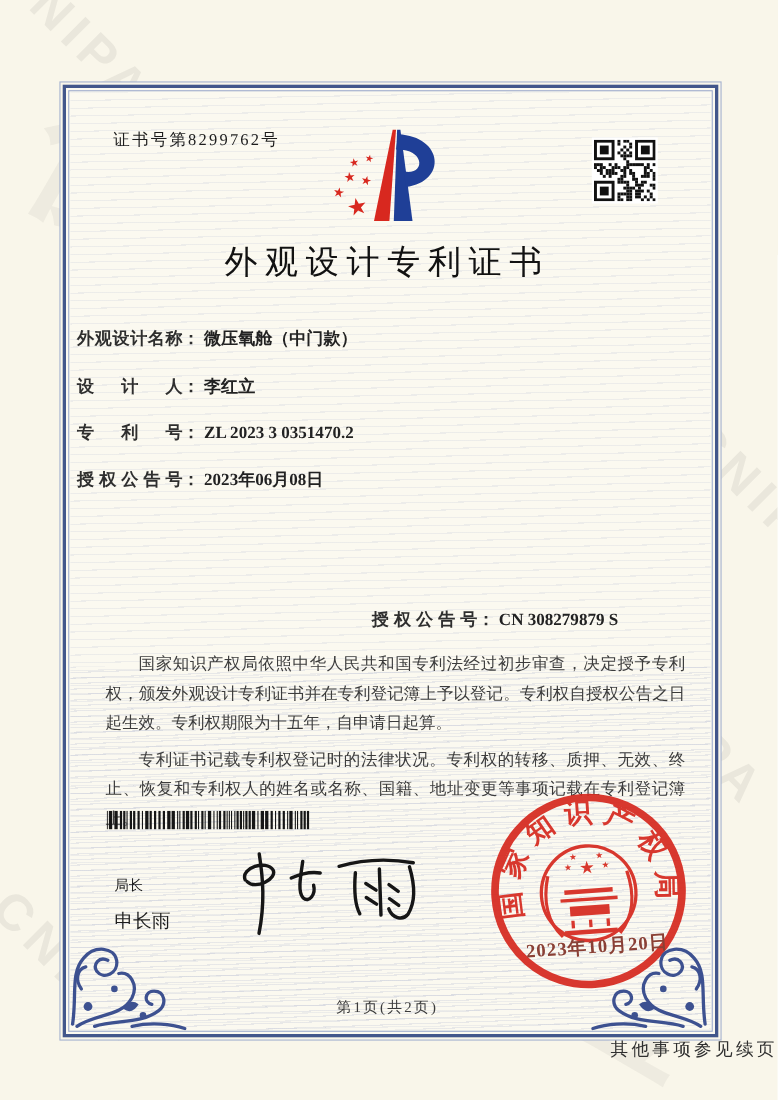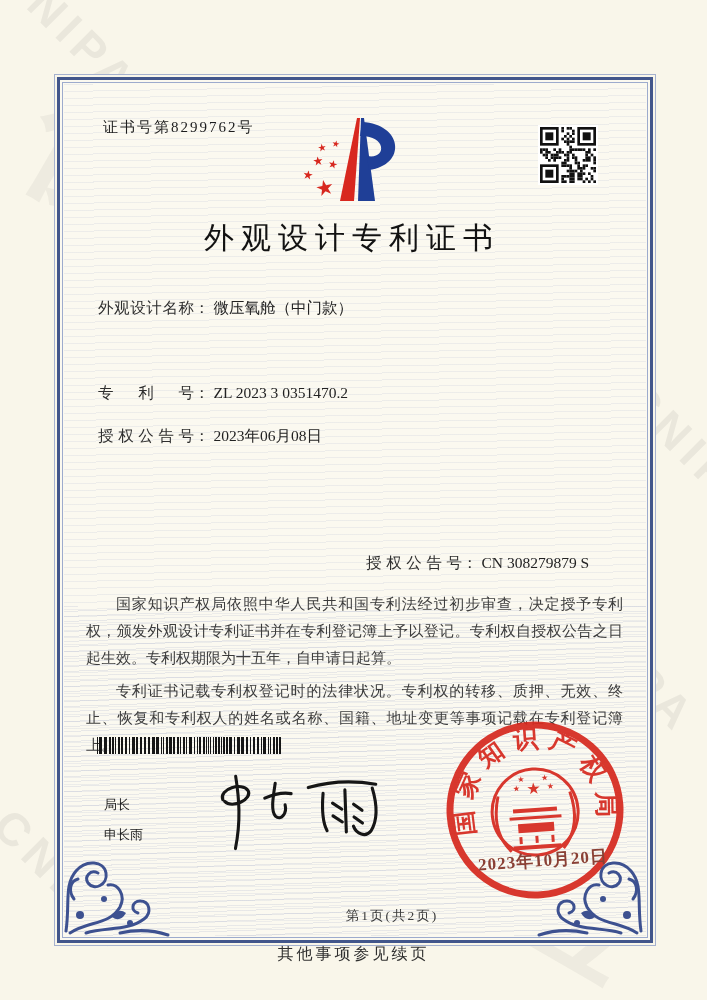--- a/index.html
+++ b/index.html
@@ -27,38 +27,38 @@
     background:repeating-linear-gradient(178deg, rgba(100,115,175,.13) 0 1px, transparent 1px 5px);
   }
   .content{position:absolute; inset:0; z-index:3;}
   
   .cert-no{position:absolute; left:103px; top:118px; font-size:15px; letter-spacing:2px; color:#1d1d1d;text-align:right;}
   .logo{position:absolute; left:295px; top:113px; width:140px; height:93px;}
   .qr{position:absolute; left:538px; top:125px; width:56px; height:56px; background:#fff; padding:2px;}
   .title{position:absolute; left:57px; top:218px; width:590px; text-align:center;
     font-size:30px; font-weight:normal; letter-spacing:7px; color:#121212;}
   
-  .field-row{position:absolute; left:98px; width:540px; font-size:15.5px; color:#2e2e2e; white-space:nowrap;}
+  .field-row{position:absolute; left:70px; width:540px; font-size:15.5px; color:#2e2e2e; white-space:nowrap;font-weight:bold;}
   .flabel{display:inline-block; width:96px; text-align:justify; text-align-last:justify; vertical-align:baseline;}
   .fcolon{margin-right:4px;}
   .fvalue{color:#222;}
   .g2{position:absolute; left:268px; top:0;}
   
   .paras{position:absolute; left:86px; top:591px; width:537px; font-size:15px; line-height:27px; color:#3c3c3c; text-align:justify;}
-  .paras p{margin:0 0 6px 0; text-indent:2em;}
+  .paras p{margin:0 0 6px 10px; text-indent:2em;}
   
   .barcode{position:absolute; left:97px; top:737px; width:186px; height:17px;}
   .signer-role{position:absolute; left:104px; top:796px; font-size:13px; font-family:Liberation Sans, sans-serif; color:#1c1c1c;}
-  .signer-name{position:absolute; left:104px; top:826px; font-size:13px; font-family:"Liberation Sans","DejaVu Sans",sans-serif; color:#1c1c1c;}
+  .signer-name{position:absolute; left:104px; top:826px; font-size:17px; font-family:"Liberation Sans","DejaVu Sans",sans-serif; color:#1c1c1c;}
   .signature{position:absolute; left:203px; top:766px; width:190px; height:84px; transform:rotate(-2deg);}
   .seal{position:absolute; left:439px; top:714px; width:192px; height:192px; transform:rotate(-4deg); opacity:.92;}
   .seal-date{position:absolute; left:468px; top:849px; width:150px; text-align:center;
     font-size:17px; color:#8a4035; transform:rotate(-4deg); letter-spacing:1px; font-weight:bold;}
-  .page-num{position:absolute; left:57px; top:907px; width:590px; text-align:center; font-size:13.5px; letter-spacing:2px; color:#3a3a3a;padding-left:40px;}
-  .note{position:absolute; left:0; top:944px; width:707px; text-align:center; font-size:16px; letter-spacing:3px; color:#2f2f2f; z-index:3;}
+  .page-num{position:absolute; left:57px; top:907px; width:590px; text-align:center; font-size:13.5px; letter-spacing:2px; color:#3a3a3a;}
+  .note{position:absolute; left:0; top:944px; width:707px; text-align:right; font-size:16px; letter-spacing:3px; color:#2f2f2f; z-index:3;}
   .ornament{position:absolute; width:112px; height:94px; z-index:4;}
   .orn-left{left:60px; top:843px;}
   .orn-right{left:535px; top:843px; transform:scaleX(-1);}
 </style>
 </head>
 <body>
 
 <div class="page">
 
   <div class="wm wm-brand" style="left:-18px; top:2px;">CNIPA</div>
@@ -234,20 +234,23 @@
           <rect x="2.6666666666666665" y="40" width="13.333333333333332" height="13.333333333333332" fill="#fff"></rect>
           <rect x="5.333333333333333" y="42.666666666666664" width="8" height="8" fill="#111"></rect>
         </svg>
     </div>
 
     <div class="title">外观设计专利证书</div>
 
     <div class="field-row" style="top:298px;">
       <span class="flabel">外观设计名称</span><span class="fcolon">：</span><span class="fvalue">微压氧舱（中门款）</span>
     </div>
+    <div class="field-row" style="top:341px;">
+      <span class="flabel">设计人</span><span class="fcolon">：</span><span class="fvalue">李红立</span>
+    </div>
     <div class="field-row" style="top:383px;">
       <span class="flabel">专利号</span><span class="fcolon">：</span><span class="fvalue">ZL 2023 3 0351470.2</span>
     </div>
     <div class="field-row" style="top:426px;">
       <span class="flabel">授权公告号</span><span class="fcolon">：</span><span class="fvalue">2023年06月08日</span>
     </div>
     <div class="field-row" style="top:553px;">
       <span class="g2">
         <span class="flabel">授权公告号</span><span class="fcolon">：</span><span class="fvalue">CN 308279879 S</span>
       </span>

